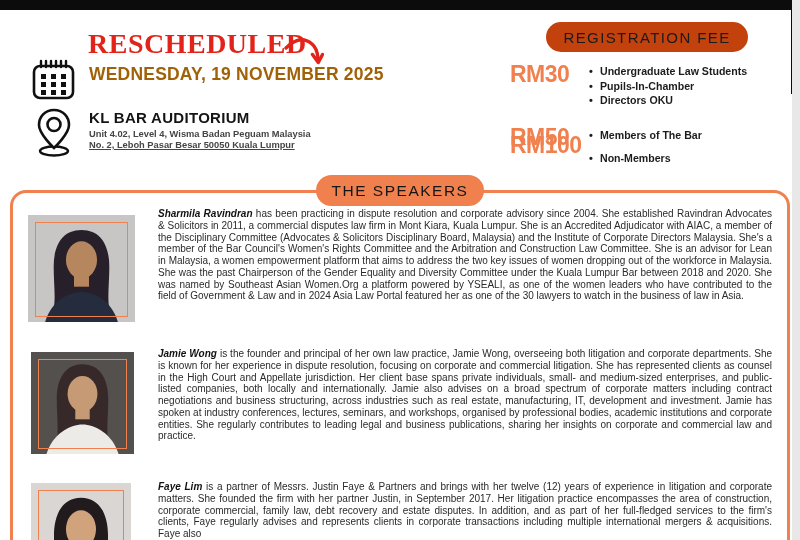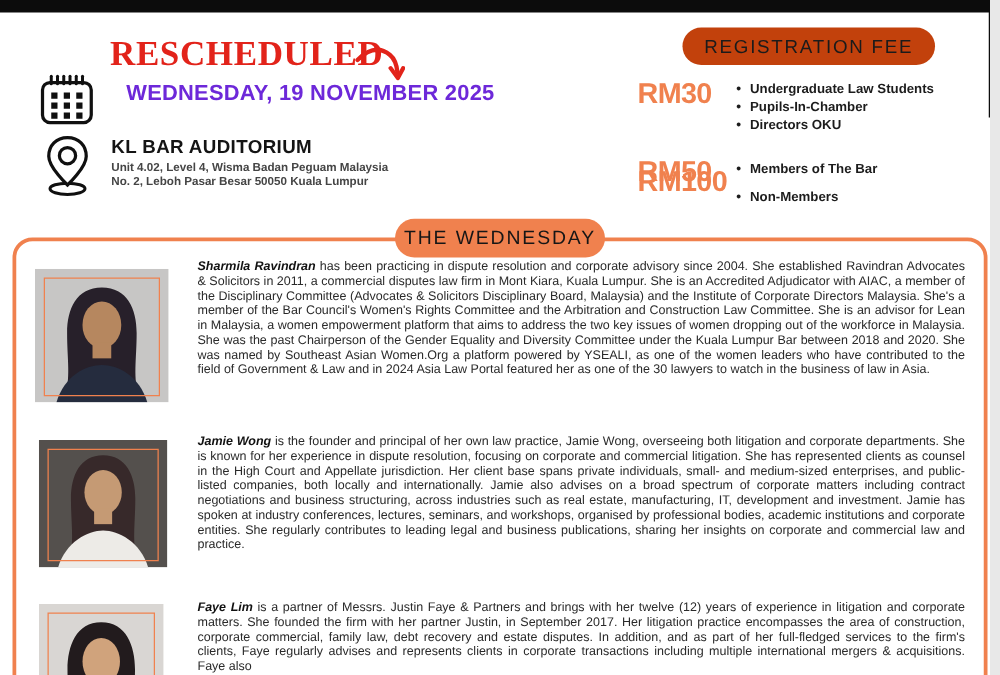--- a/index.html
+++ b/index.html
@@ -15,26 +15,26 @@
   
   .rescheduled{
     position:absolute;left:88px;top:28px;
     font-family:"Liberation Serif",serif;font-weight:bold;
     font-size:28px;letter-spacing:.5px;color:#e2231a;
   }
   .arrow-svg{position:absolute;left:284px;top:36px;}
   .cal-svg{position:absolute;left:30px;top:57px;}
   .pin-svg{position:absolute;left:29px;top:106px;}
 
-  .date-block{position:absolute;left:89px;top:64px;color:#6d28d9;margin-left:12px;}
+  .date-block{position:absolute;left:89px;top:64px;color:#a16207;}
   .date-line{font-weight:bold;font-size:17.5px;letter-spacing:.2px;line-height:21px;}
   .venue-block{position:absolute;left:89px;top:109px;color:#141414;}
   .venue-name{font-weight:bold;font-size:15px;letter-spacing:.3px;}
   .venue-addr{font-size:9.3px;font-weight:bold;color:#454545;line-height:10.8px;margin-top:3px;}
-  .venue-addr2{font-size:9.3px;font-weight:bold;color:#454545;line-height:10.8px;}
+  .venue-addr2{font-size:9.3px;font-weight:bold;color:#454545;line-height:10.8px;text-decoration:underline;}
 
   
   .reg-pill{
     position:absolute;left:546px;top:22px;width:202px;height:30px;
     background:#c2410c;border-radius:16px;
     display:flex;align-items:center;justify-content:center;
     font-size:15px;letter-spacing:1.4px;color:#1b1b1b;
   }
   .tier-price{
     position:absolute;color:#f0814e;font-weight:bold;
@@ -156,21 +156,21 @@
   <ul class="tier-items items-1">
     <li>Members of The Bar</li>
   </ul>
 
   <div class="tier-price price-2">RM100</div>
   <ul class="tier-items items-2">
     <li>Non-Members</li>
   </ul>
 
   <div class="speakers-box"></div>
-  <div class="speakers-pill">THE WEDNESDAY</div>
+  <div class="speakers-pill">THE SPEAKERS</div>
 
   <div class="photo photo-0">
     <svg viewBox="0 0 100 100" preserveAspectRatio="none">
       <rect class="p0-bg" width="100" height="100"></rect>
       <path class="p0-hair" d="M50 14 C 31 14 24 30 24 48 C 24 68 27 82 22 96 L 78 96 C 73 82 76 68 76 48 C 76 30 69 14 50 14 Z"></path>
       <ellipse class="p0-face" cx="50" cy="42" rx="14.5" ry="17.5"></ellipse>
       <rect class="p0-face" x="43" y="55" width="14" height="12"></rect>
       <path class="p0-body" d="M16 100 C 22 80 38 72 50 72 C 62 72 78 80 84 100 Z"></path>
     </svg>
     <div class="photo-frame"></div>

